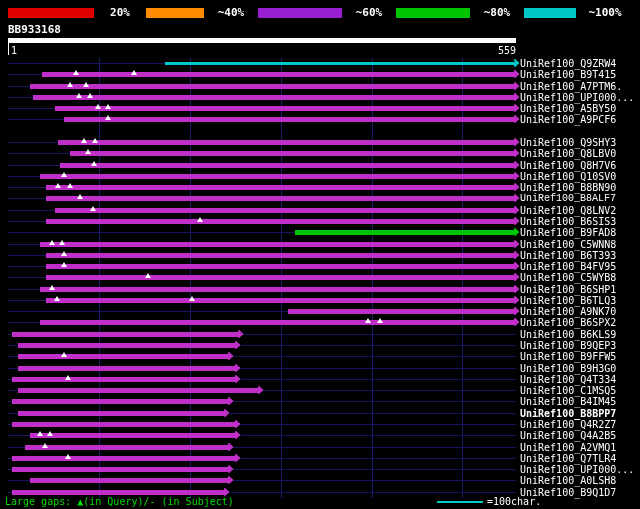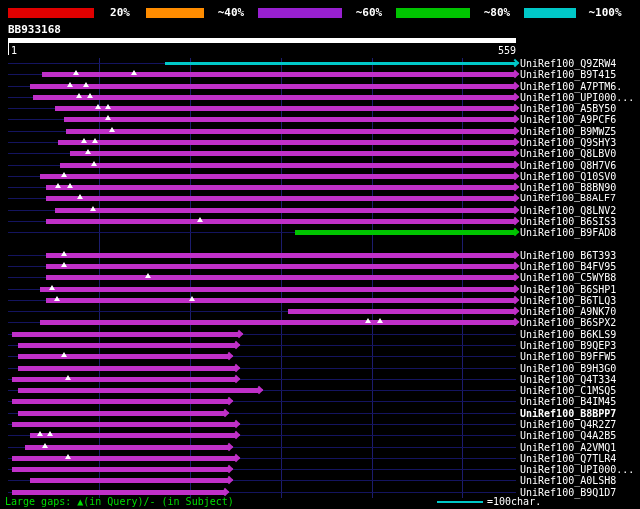--- a/index.html
+++ b/index.html
@@ -102,27 +102,20 @@
         <div class="gap-tri" style="left: 105px; border-bottom-color: rgb(255, 255, 255);"></div>
         <div class="hit-name">UniRef100_A5BY50</div>
       </div>
       <div class="hit-row" style="top: 56px;">
         <div class="baseline" style="left: 8px; width: 508px; background: rgb(20, 20, 95);"></div>
         <div class="abar" style="left: 64px; width: 452px; background: rgb(192, 48, 200);"></div>
         <div class="chev" style="left: 512px; border-color: rgb(192, 48, 200);"></div>
         <div class="gap-tri" style="left: 105px; border-bottom-color: rgb(255, 255, 255);"></div>
         <div class="hit-name">UniRef100_A9PCF6</div>
       </div>
-      <div class="hit-row" style="top: 68px;">
-        <div class="baseline" style="left: 8px; width: 508px; background: rgb(20, 20, 95);"></div>
-        <div class="abar" style="left: 66px; width: 450px; background: rgb(192, 48, 200);"></div>
-        <div class="chev" style="left: 512px; border-color: rgb(192, 48, 200);"></div>
-        <div class="gap-tri" style="left: 109px; border-bottom-color: rgb(255, 255, 255);"></div>
-        <div class="hit-name">UniRef100_B9MWZ5</div>
-      </div>
       <div class="hit-row" style="top: 79px;">
         <div class="baseline" style="left: 8px; width: 508px; background: rgb(20, 20, 95);"></div>
         <div class="abar" style="left: 58px; width: 458px; background: rgb(192, 48, 200);"></div>
         <div class="chev" style="left: 512px; border-color: rgb(192, 48, 200);"></div>
         <div class="gap-tri" style="left: 81px; border-bottom-color: rgb(255, 255, 255);"></div>
         <div class="gap-tri" style="left: 92px; border-bottom-color: rgb(255, 255, 255);"></div>
         <div class="hit-name">UniRef100_Q9SHY3</div>
       </div>
       <div class="hit-row" style="top: 90px;">
         <div class="baseline" style="left: 8px; width: 508px; background: rgb(20, 20, 95);"></div>
@@ -173,20 +166,28 @@
         <div class="chev" style="left: 512px; border-color: rgb(192, 48, 200);"></div>
         <div class="gap-tri" style="left: 197px; border-bottom-color: rgb(255, 255, 255);"></div>
         <div class="hit-name">UniRef100_B6SIS3</div>
       </div>
       <div class="hit-row" style="top: 169px;">
         <div class="baseline" style="left: 8px; width: 508px; background: rgb(20, 20, 95);"></div>
         <div class="abar" style="left: 295px; width: 221px; background: rgb(0, 196, 0);"></div>
         <div class="chev" style="left: 512px; border-color: rgb(0, 196, 0);"></div>
         <div class="hit-name">UniRef100_B9FAD8</div>
       </div>
+      <div class="hit-row" style="top: 181px;">
+        <div class="baseline" style="left: 8px; width: 508px; background: rgb(20, 20, 95);"></div>
+        <div class="abar" style="left: 40px; width: 476px; background: rgb(192, 48, 200);"></div>
+        <div class="chev" style="left: 512px; border-color: rgb(192, 48, 200);"></div>
+        <div class="gap-tri" style="left: 49px; border-bottom-color: rgb(255, 255, 255);"></div>
+        <div class="gap-tri" style="left: 59px; border-bottom-color: rgb(255, 255, 255);"></div>
+        <div class="hit-name">UniRef100_C5WNN8</div>
+      </div>
       <div class="hit-row" style="top: 192px;">
         <div class="baseline" style="left: 8px; width: 508px; background: rgb(20, 20, 95);"></div>
         <div class="abar" style="left: 46px; width: 470px; background: rgb(192, 48, 200);"></div>
         <div class="chev" style="left: 512px; border-color: rgb(192, 48, 200);"></div>
         <div class="gap-tri" style="left: 61px; border-bottom-color: rgb(255, 255, 255);"></div>
         <div class="hit-name">UniRef100_B6T393</div>
       </div>
       <div class="hit-row" style="top: 203px;">
         <div class="baseline" style="left: 8px; width: 508px; background: rgb(20, 20, 95);"></div>
         <div class="abar" style="left: 46px; width: 470px; background: rgb(192, 48, 200);"></div>

